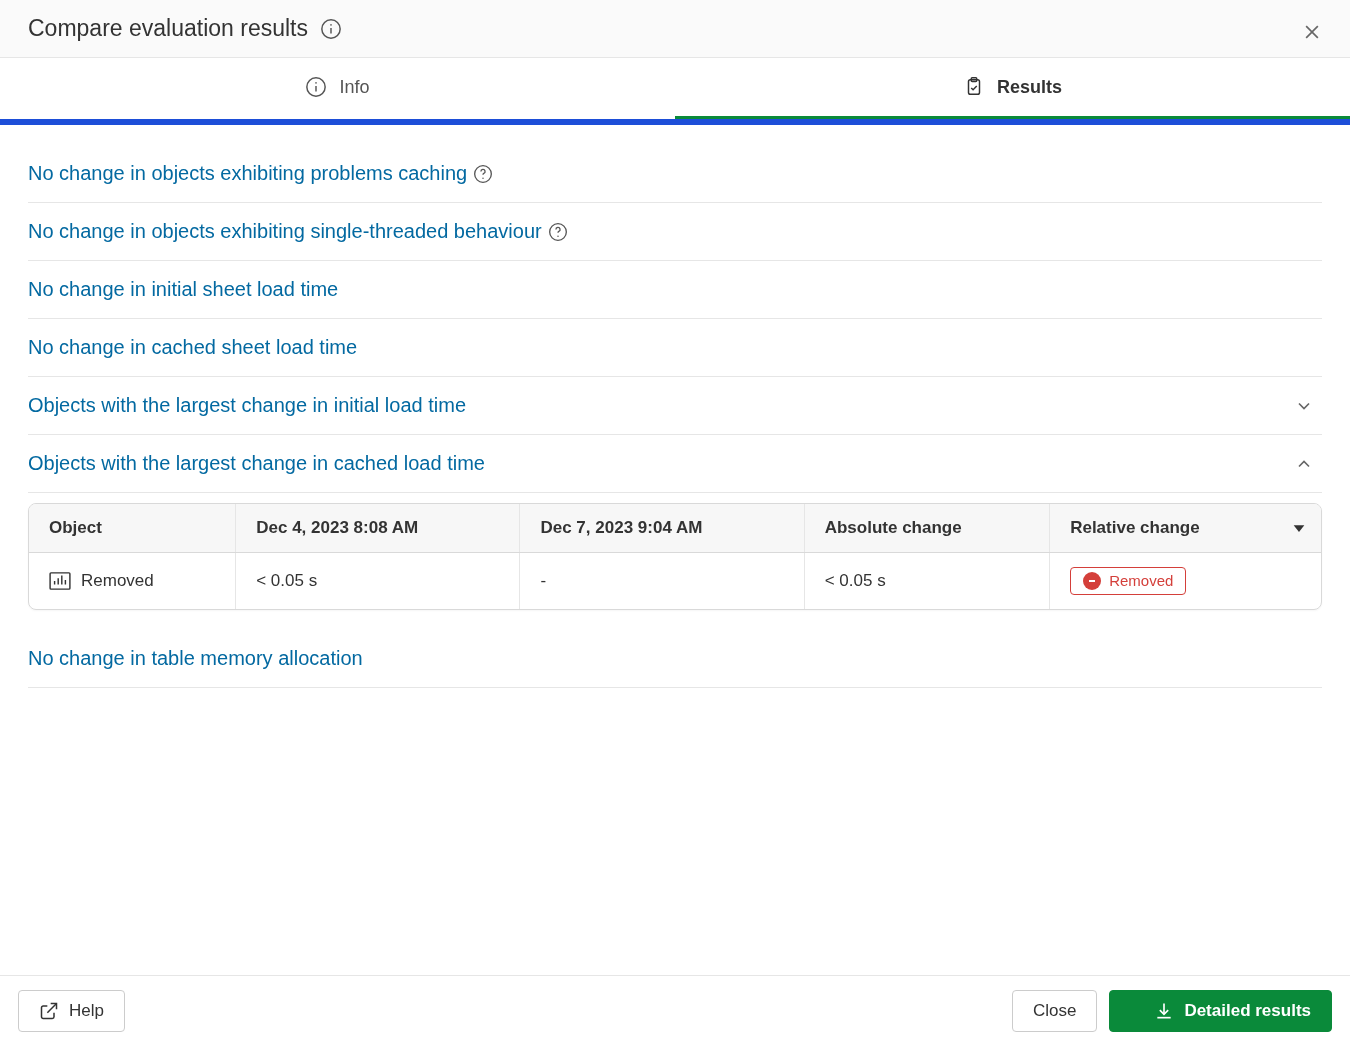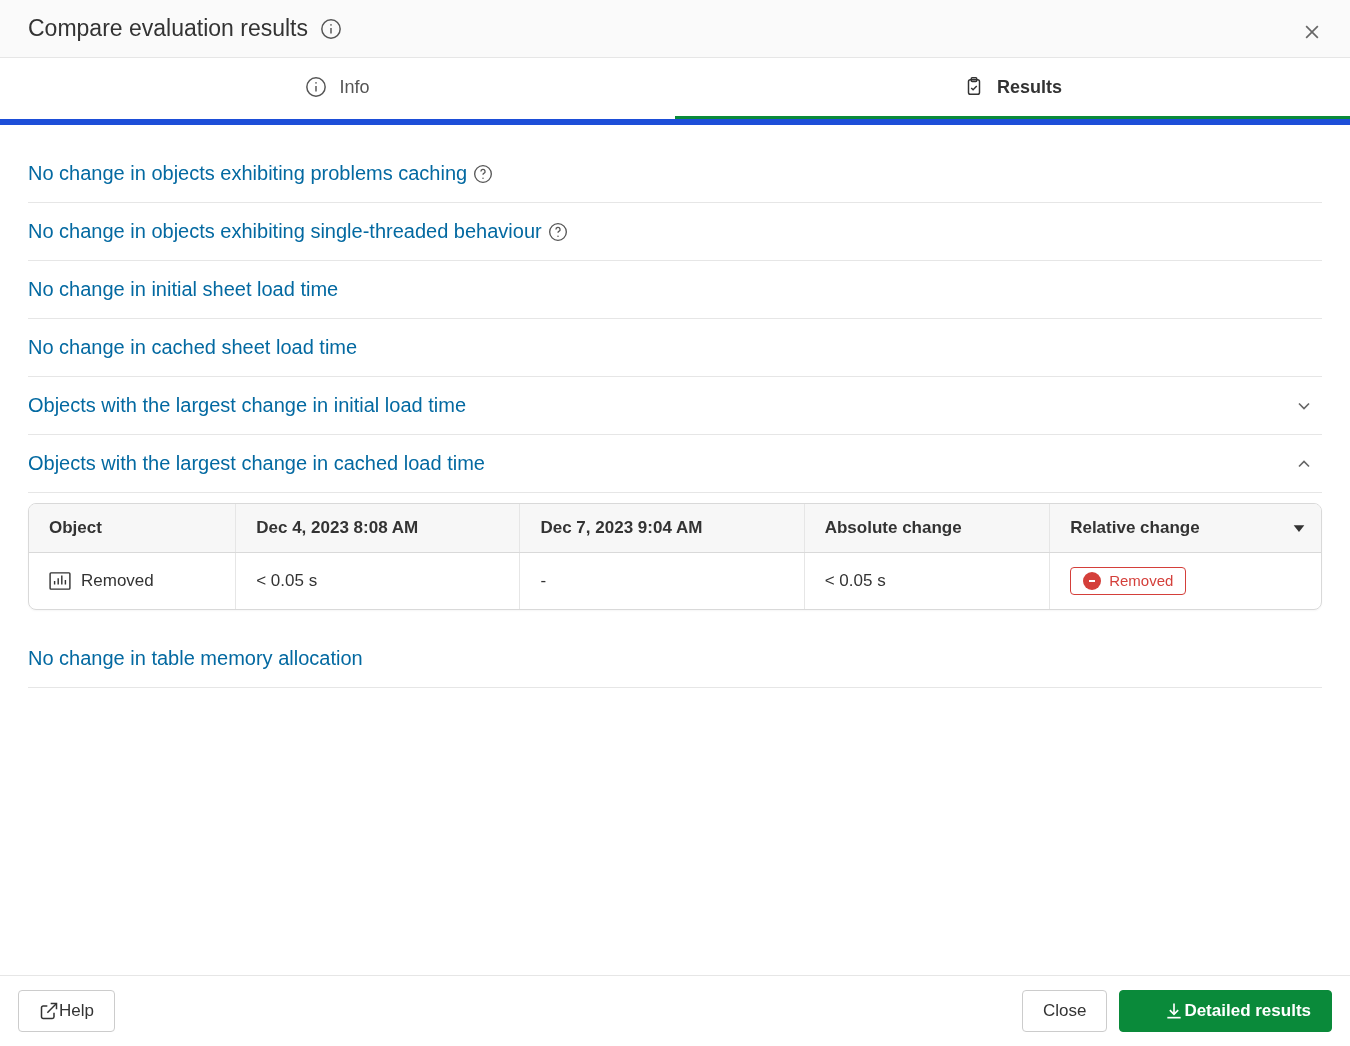--- a/index.html
+++ b/index.html
@@ -116,20 +116,21 @@
 
   .footer {
     border-top: 1px solid #e6e6e6;
     padding: 14px 18px;
     display: flex;
     align-items: center;
     gap: 12px;
   }
   .btn {
     display: inline-flex;
+    gap: 10px;
     border: 1px solid #ccc;
     background: #fff;
     border-radius: 4px;
     padding: 10px 20px;
     font-size: 17px;
     cursor: pointer;
     color: #333;
   }
   .btn.primary {
     background: #0a8a3a;

